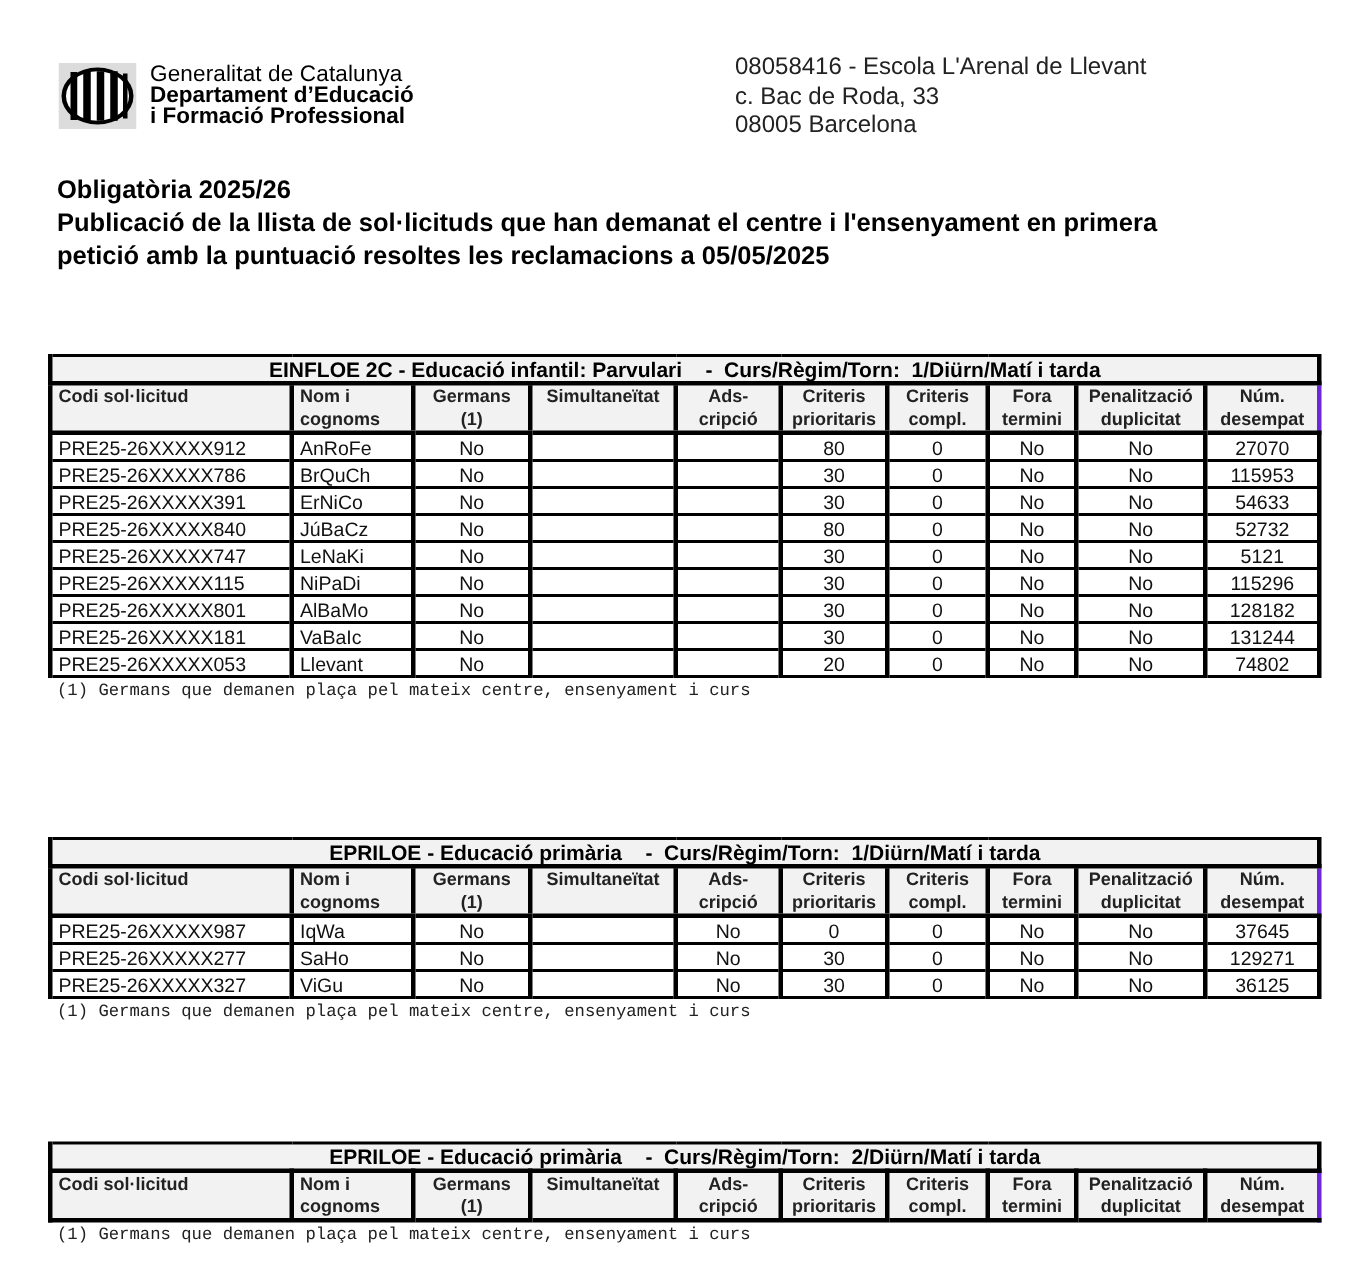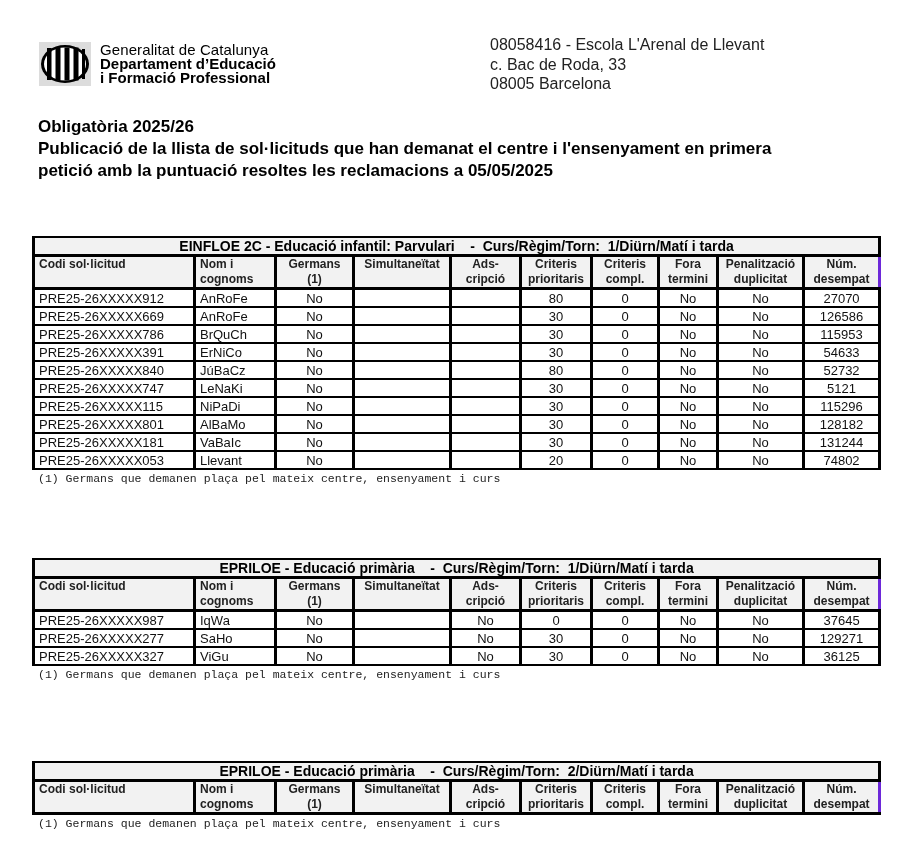--- a/index.html
+++ b/index.html
@@ -106,32 +106,20 @@
     <td class="c">No</td>
     <td class="c"></td>
     <td class="c"></td>
     <td class="c">80</td>
     <td class="c">0</td>
     <td class="c">No</td>
     <td class="c">No</td>
     <td class="c">27070</td>
   </tr>
 
-  <tr class="data-row">
-    <td class="l">PRE25-26XXXXX669</td>
-    <td class="l">AnRoFe</td>
-    <td class="c">No</td>
-    <td class="c"></td>
-    <td class="c"></td>
-    <td class="c">30</td>
-    <td class="c">0</td>
-    <td class="c">No</td>
-    <td class="c">No</td>
-    <td class="c">126586</td>
-  </tr>
 
   <tr class="data-row">
     <td class="l">PRE25-26XXXXX786</td>
     <td class="l">BrQuCh</td>
     <td class="c">No</td>
     <td class="c"></td>
     <td class="c"></td>
     <td class="c">30</td>
     <td class="c">0</td>
     <td class="c">No</td>

